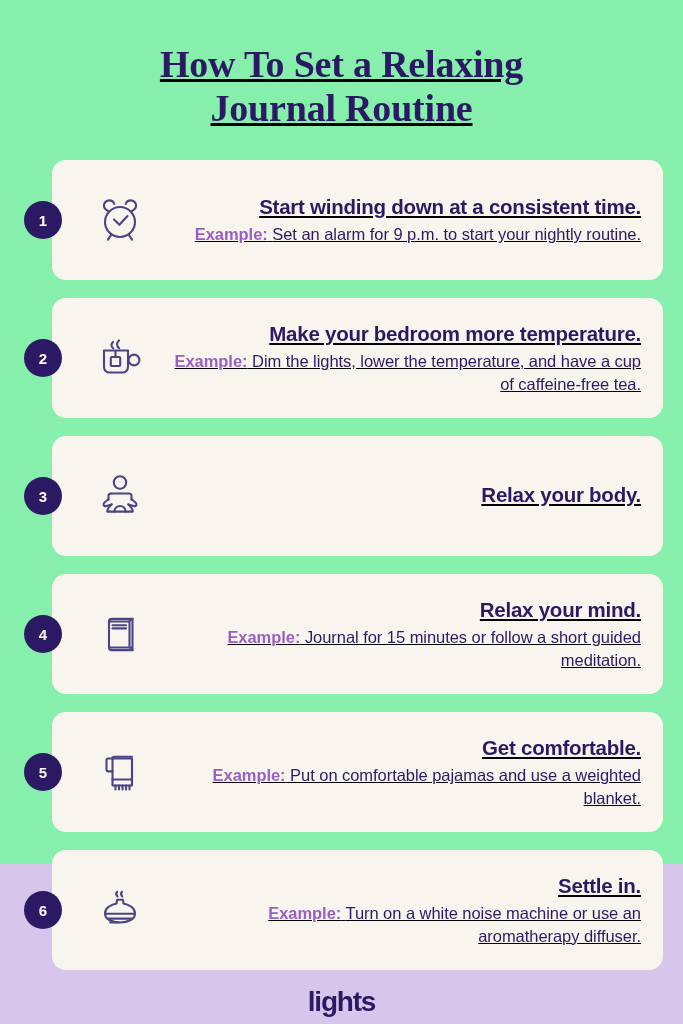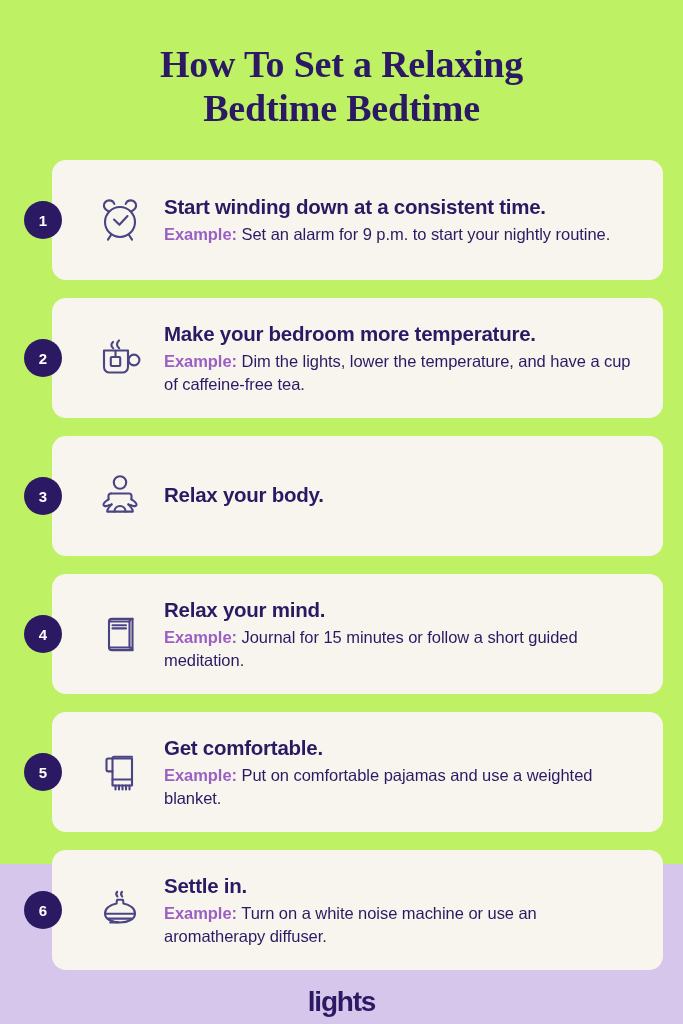--- a/index.html
+++ b/index.html
@@ -2,21 +2,21 @@
 <html><head>
 <meta charset="utf-8">
 <style>
   * { margin:0; padding:0; box-sizing:border-box; }
   html, body {
     width:683px; height:1024px;
     background:#d7c6ec;
     font-family:"Liberation Sans", sans-serif;
     overflow:hidden;
   }
-  .page { position:relative; width:683px; height:864px; background:#bef264; }
+  .page { position:relative; width:683px; height:864px; background:#86efac;text-decoration:underline; }
 
   
   .title-wrap {
     padding-top:42px;
     text-align:center;
   }
   .title {
     font-family:"Liberation Serif", serif;
     font-weight:700;
     font-size:38px;
@@ -55,21 +55,21 @@
     line-height:1;
   }
   .icon-box {
     flex:0 0 68px;
     width:68px;
     display:flex;
     align-items:center;
     justify-content:center;
   }
   .icon-box svg { display:block; }
-  .body { flex:1 1 auto; padding-left:10px; }
+  .body { flex:1 1 auto; padding-left:10px;text-align:right; }
   .headline {
     font-size:20.5px;
     font-weight:700;
     color:#2b1a63;
     line-height:1.22;
     letter-spacing:-0.25px;
     margin-bottom:4px;
   }
   .example {
     font-size:16.5px;
@@ -97,21 +97,21 @@
   }
 </style>
 </head>
 <body>
 
 <div class="page">
 
   <div class="title-wrap">
     <h1 class="title">
       <span>How To Set a Relaxing</span>
-      <span class="l2">Bedtime Bedtime</span>
+      <span class="l2">Journal Routine</span>
     </h1>
   </div>
 
   <div class="cards">
 
     <div class="card">
       <div class="badge">1</div>
       <div class="icon-box">
         <svg width="54" height="54" viewBox="0 0 54 54" fill="none" stroke="#4b4484" stroke-width="2.1" stroke-linecap="round" stroke-linejoin="round">
           <circle cx="27" cy="29" r="15"></circle>

